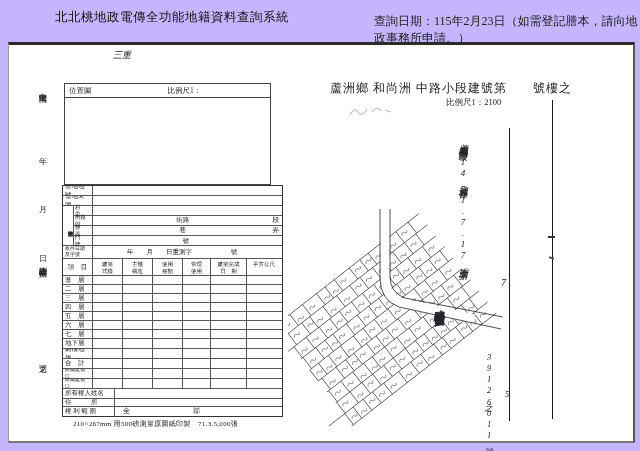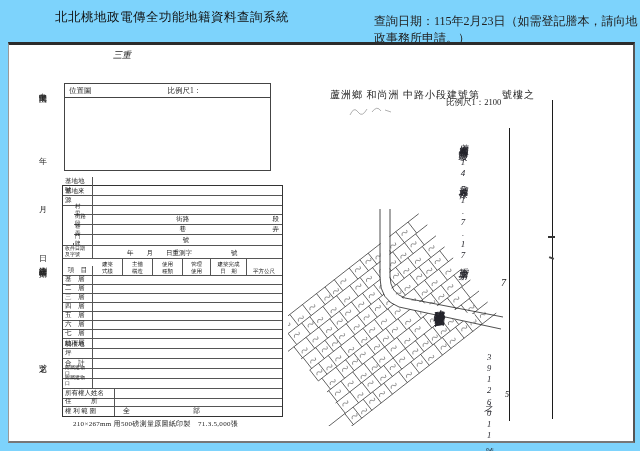--- a/index.html
+++ b/index.html
@@ -1,41 +1,41 @@
 <!DOCTYPE html>
 <html><head>
 <meta charset="utf-8">
 <style>
   html,body{margin:0;padding:0;background:#fff;}
-  #page{position:relative;width:640px;height:451px;background:#7dd3fc;overflow:hidden;
+  #page{position:relative;width:640px;height:451px;background:#c4b5fd;overflow:hidden;
         font-family:"Liberation Serif","DejaVu Serif",serif;color:#1a1a1a;}
   .abs{position:absolute;}
   
   .sys-title{left:55px;top:9px;font-size:12.5px;letter-spacing:.5px;color:#111;}
   .query-date{left:374px;top:13px;font-size:12px;color:#222;}
   .doc-line{left:55px;top:26px;font-size:9.5px;color:#222;}
   
   .scan-box{left:8px;top:42px;width:627px;height:401px;background:#fff;
      border-top:3px solid #2b2b2b;border-left:1px solid #9a9a9a;
      border-right:2px solid #555;border-bottom:2px solid #777;box-sizing:border-box;}
   
   .hand-above{left:113px;top:49px;font-size:9px;font-style:italic;color:#222;}
   .title-row{left:74px;top:60px;font-size:11.5px;font-weight:bold;letter-spacing:.5px;white-space:nowrap;}
   .redact{display:inline-block;width:30px;height:11px;background:#161616;margin:0 1px;vertical-align:-1px;}
   
   .vtext{writing-mode:vertical-rl;text-orientation:upright;font-size:8px;letter-spacing:1px;color:#222;}
   .mleft{left:36px;}
   
-  .locbox{left:64px;top:83px;width:207px;height:88px;border:1px solid #444;box-sizing:border-box;}
+  .locbox{left:64px;top:83px;width:207px;height:102px;border:1px solid #444;box-sizing:border-box;}
   .lochead{height:13px;border-bottom:1px solid #444;display:flex;align-items:center;font-size:7.5px;}
   .lochead .l1{padding-left:4px;}
   .lochead .l2{margin-left:76px;}
   
   .ftable{left:62px;top:185px;width:221px;border:1px solid #333;box-sizing:border-box;background:transparent;}
-  .frow{display:flex;border-bottom:1px solid #555;box-sizing:border-box;align-items:flex-end;}
+  .frow{display:flex;border-bottom:1px solid #555;box-sizing:border-box;}
   .frow.last{border-bottom:none;}
   .cell{border-right:1px solid #555;box-sizing:border-box;font-size:6.5px;line-height:1.35;
         padding:0 2px;overflow:hidden;white-space:pre-line;}
   .grow{flex:1;border-right:none;}
   .lab30{width:30px;flex:none;display:flex;align-items:center;}
   .lab52{width:52px;flex:none;display:flex;align-items:center;}
   .h8{height:8px}.h9{height:9px}.h10{height:10px}
   .strip{width:11px;flex:none;writing-mode:vertical-rl;text-orientation:upright;
          font-size:5.5px;letter-spacing:0;padding:1px 0;text-align:center;line-height:1;}
   .sitecol{flex:1;display:flex;flex-direction:column;border-right:none;}
@@ -49,21 +49,21 @@
   .rcpt{display:flex;align-items:center;padding-left:34px;font-size:6.5px;}
   .head{height:17px;}
   .itemlab{justify-content:center;}
   .colh{font-size:5.5px;text-align:center;line-height:1.3;padding-top:2px;}
   .c1{width:30px;flex:none}.c2{width:30px;flex:none}.c3{width:30px;flex:none}
   .c4{width:28px;flex:none}.c5{width:36px;flex:none}.c6{width:34px;flex:none;border-right:none}
   .fl9{height:9px}.fl10{height:10px}
   .rights{display:flex;align-items:center;padding-left:8px;font-size:7px;}
   .print-note{left:73px;top:419px;font-size:7px;letter-spacing:.3px;color:#222;}
   
-  .r-head{left:330px;top:80px;font-size:10px;letter-spacing:1px;color:#222;white-space:nowrap;margin-top:8px;}
+  .r-head{left:330px;top:80px;font-size:12px;letter-spacing:1px;color:#222;white-space:nowrap;}
   .r-scale{left:446px;top:97px;font-size:8.5px;color:#222;}
   .vline{width:1px;background:#1c1c1c;}
   .hand{writing-mode:vertical-rl;text-orientation:upright;font-style:italic;color:#24242b;}
   .handcol{left:456px;top:137px;font-size:9px;letter-spacing:1px;}
   .handtail{left:483px;top:352px;font-size:8.5px;letter-spacing:1px;}
   .diag{left:429px;top:303px;font-size:10.5px;font-weight:bold;letter-spacing:1px;
         transform:rotate(-8deg);transform-origin:top left;}
   .mark7{left:501px;top:277px;font-size:10px;font-style:italic;}
   .mark5{left:505px;top:390px;font-size:8px;font-style:italic;}
   .ticka{left:548px;top:236px;width:7px;height:2px;background:#333;}

